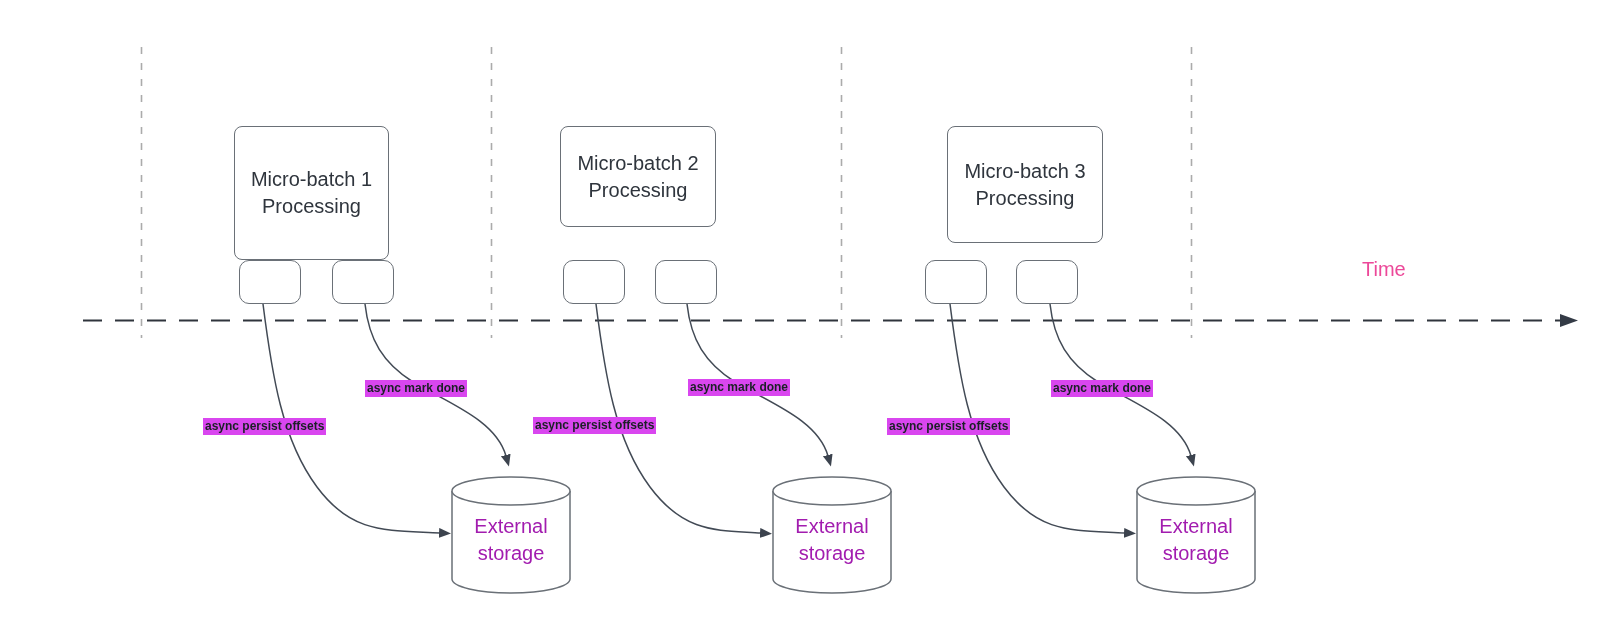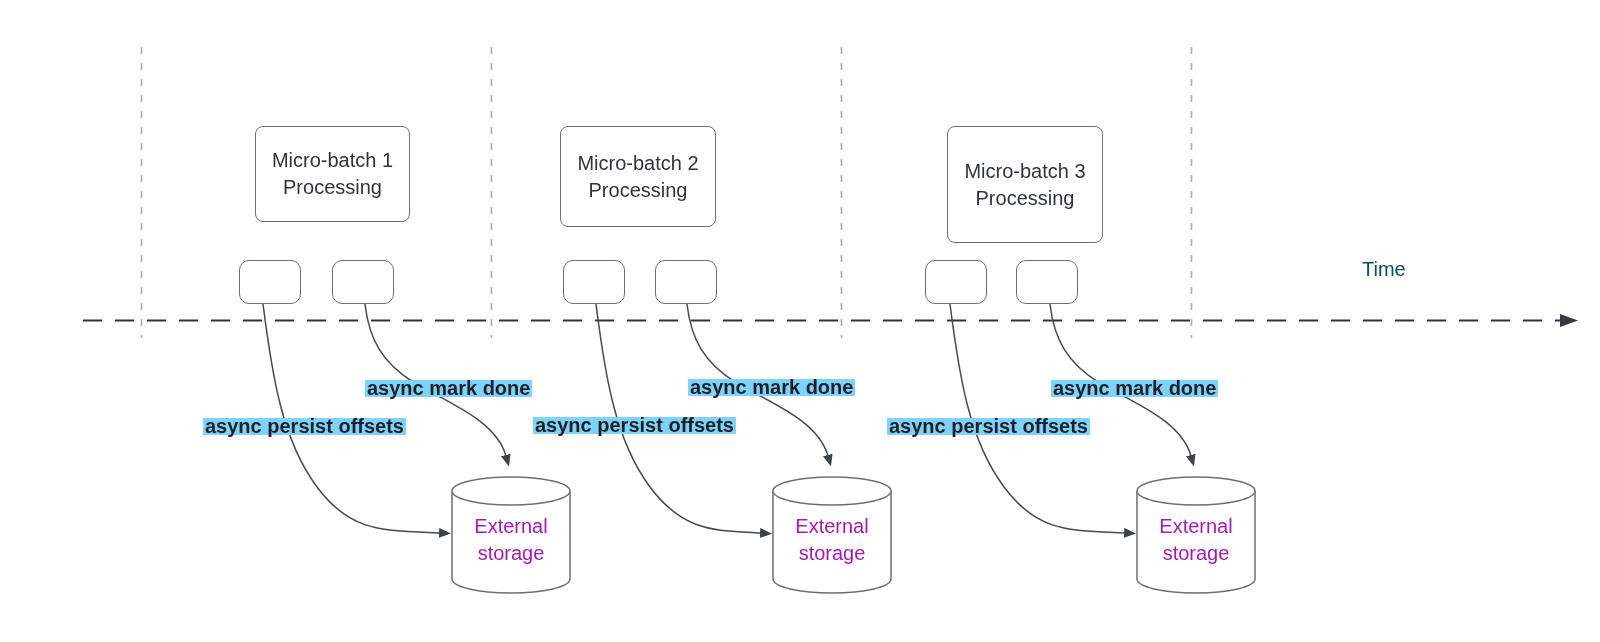--- a/index.html
+++ b/index.html
@@ -13,29 +13,29 @@
     border:1.5px solid #6A7077;border-radius:8px;
     display:flex;flex-direction:column;align-items:center;justify-content:center;
     font-size:20px;line-height:27px;color:#2F353D;text-align:center;
   }
   .process-box span{display:block;}
   .event-box{
     position:absolute;box-sizing:border-box;background:#ffffff;
     border:1.5px solid #6A7077;border-radius:10px;width:62px;height:44px;
   }
   .edge-label{
-    position:absolute;font-size:20px;font-weight:700;color:#1B2026;
-    background:#7dd3fc;padding:0 2px;white-space:nowrap;line-height:17px;
+    position:absolute;font-size:12px;font-weight:700;color:#1B2026;
+    background:#d946ef;padding:0 2px;white-space:nowrap;line-height:17px;
   }
   .storage-label{
     position:absolute;width:118px;text-align:center;
     font-size:20px;line-height:27px;color:#a21caf;
   }
   .storage-label span{display:block;}
-  .time-label{position:absolute;font-size:20px;color:#0c4a6e;line-height:22px;}
+  .time-label{position:absolute;font-size:20px;color:#ec4899;line-height:22px;}
 </style>
 </head>
 <body>
 
 <div class="stage">
 
   <svg width="1600" height="642" viewBox="0 0 1600 642">
     <defs>
       <marker id="ah-edge" markerWidth="14" markerHeight="12" refX="1" refY="5" orient="auto" markerUnits="userSpaceOnUse">
         <path d="M0 0 L12 5 L0 10 Z" fill="#3C434E"></path>
@@ -72,21 +72,21 @@
         <path d="M 773 491 L 773 579 A 59 14 0 0 0 891 579 L 891 491"></path>
         <ellipse cx="832" cy="491" rx="59" ry="14"></ellipse>
       </g>
       <g>
         <path d="M 1137 491 L 1137 579 A 59 14 0 0 0 1255 579 L 1255 491"></path>
         <ellipse cx="1196" cy="491" rx="59" ry="14"></ellipse>
       </g>
     </g>
   </svg>
 
-  <div class="process-box" style="left:255px;top:126px;width:155px;height:96px;">
+  <div class="process-box" style="left:234px;top:126px;width:155px;height:134px;">
     <span>Micro-batch 1</span>
     <span>Processing</span>
   </div>
   <div class="event-box" style="left:239px;top:260px;"></div>
   <div class="event-box" style="left:332px;top:260px;"></div>
   <div class="edge-label" style="left:203px;top:418px;">async persist offsets</div>
   <div class="edge-label" style="left:365px;top:380px;">async mark done</div>
   <div class="storage-label" style="left:452px;top:513px;">
     <span>External</span>
     <span>storage</span>

